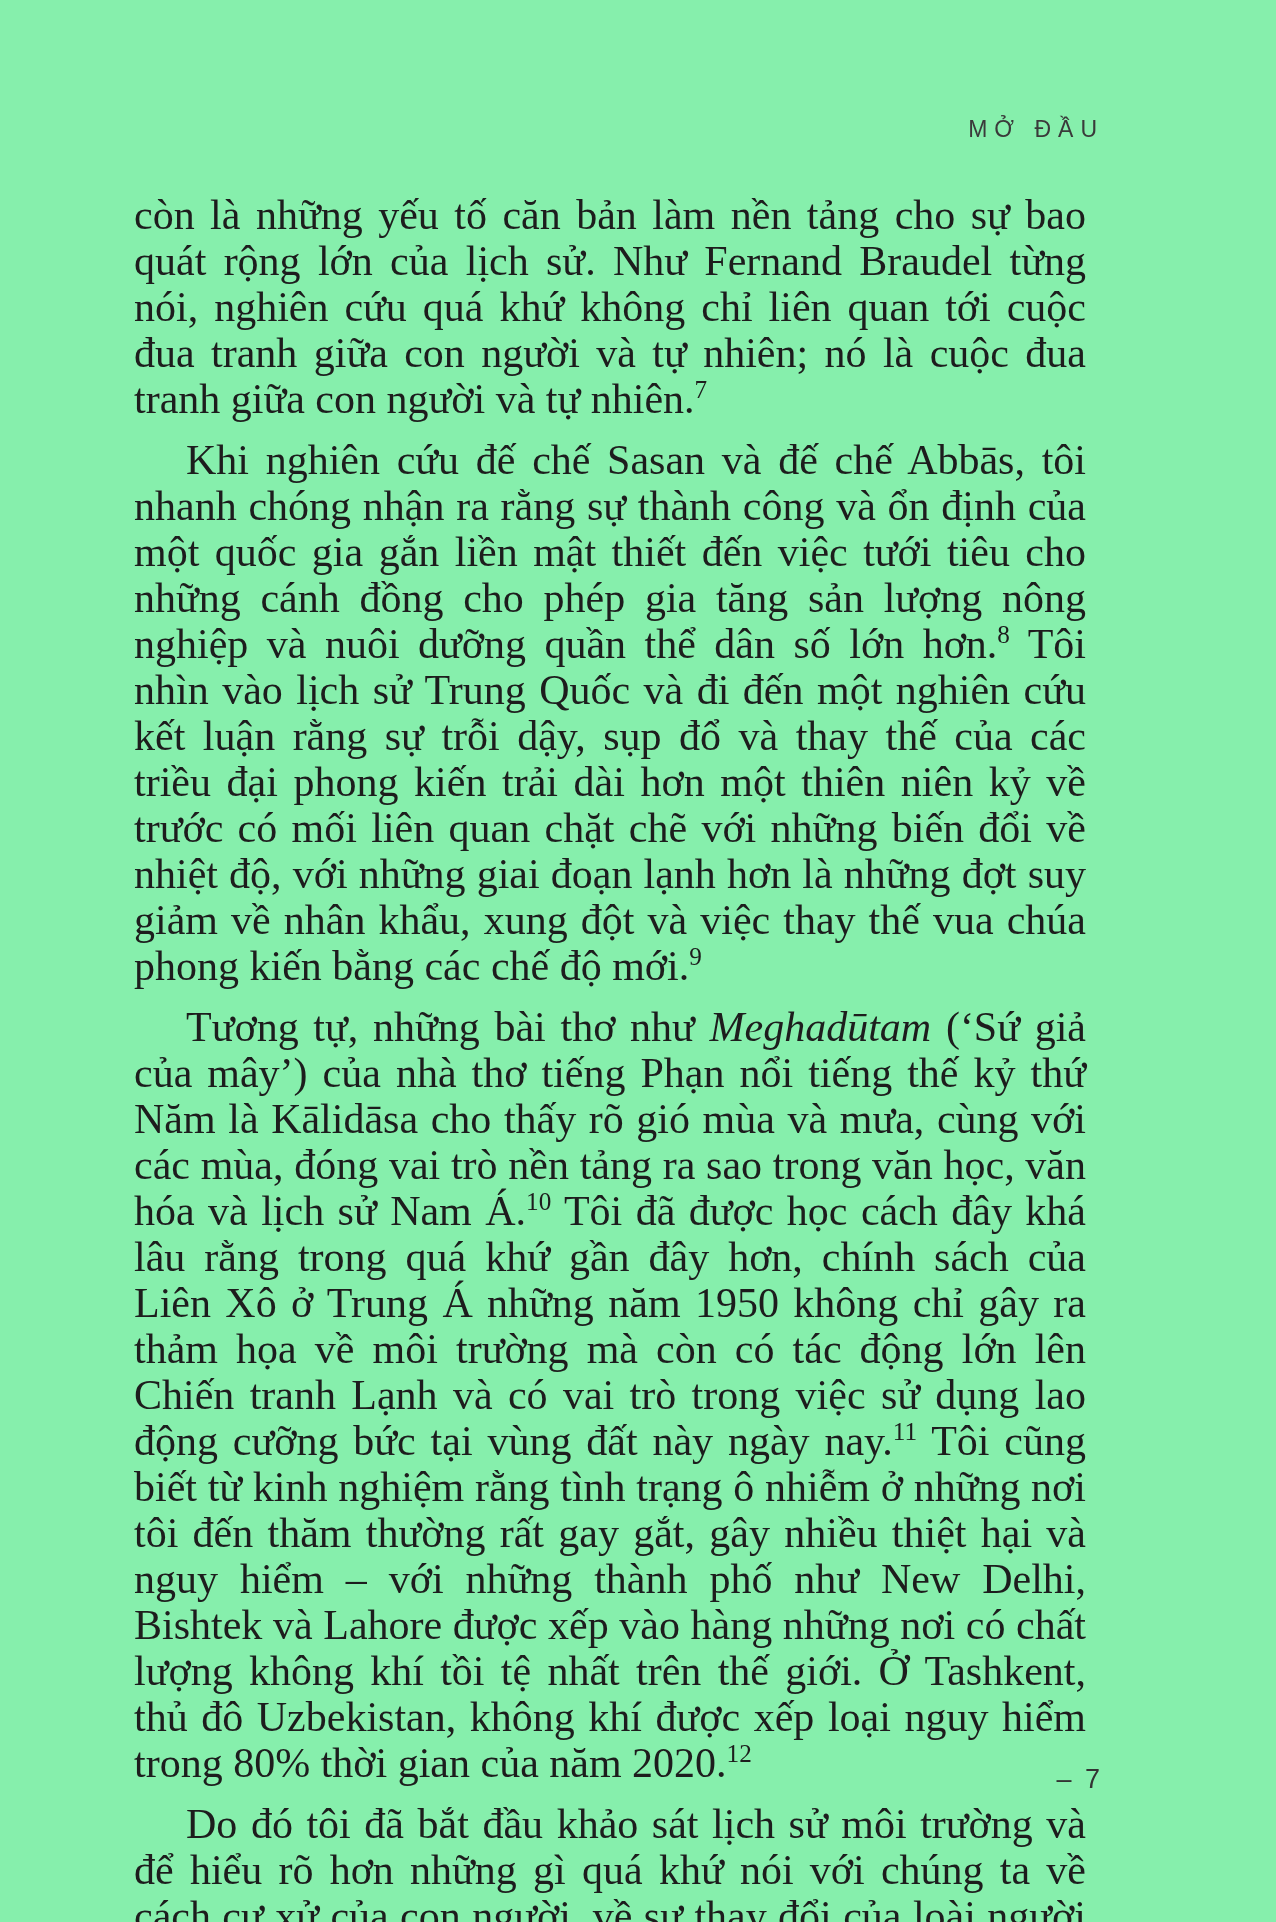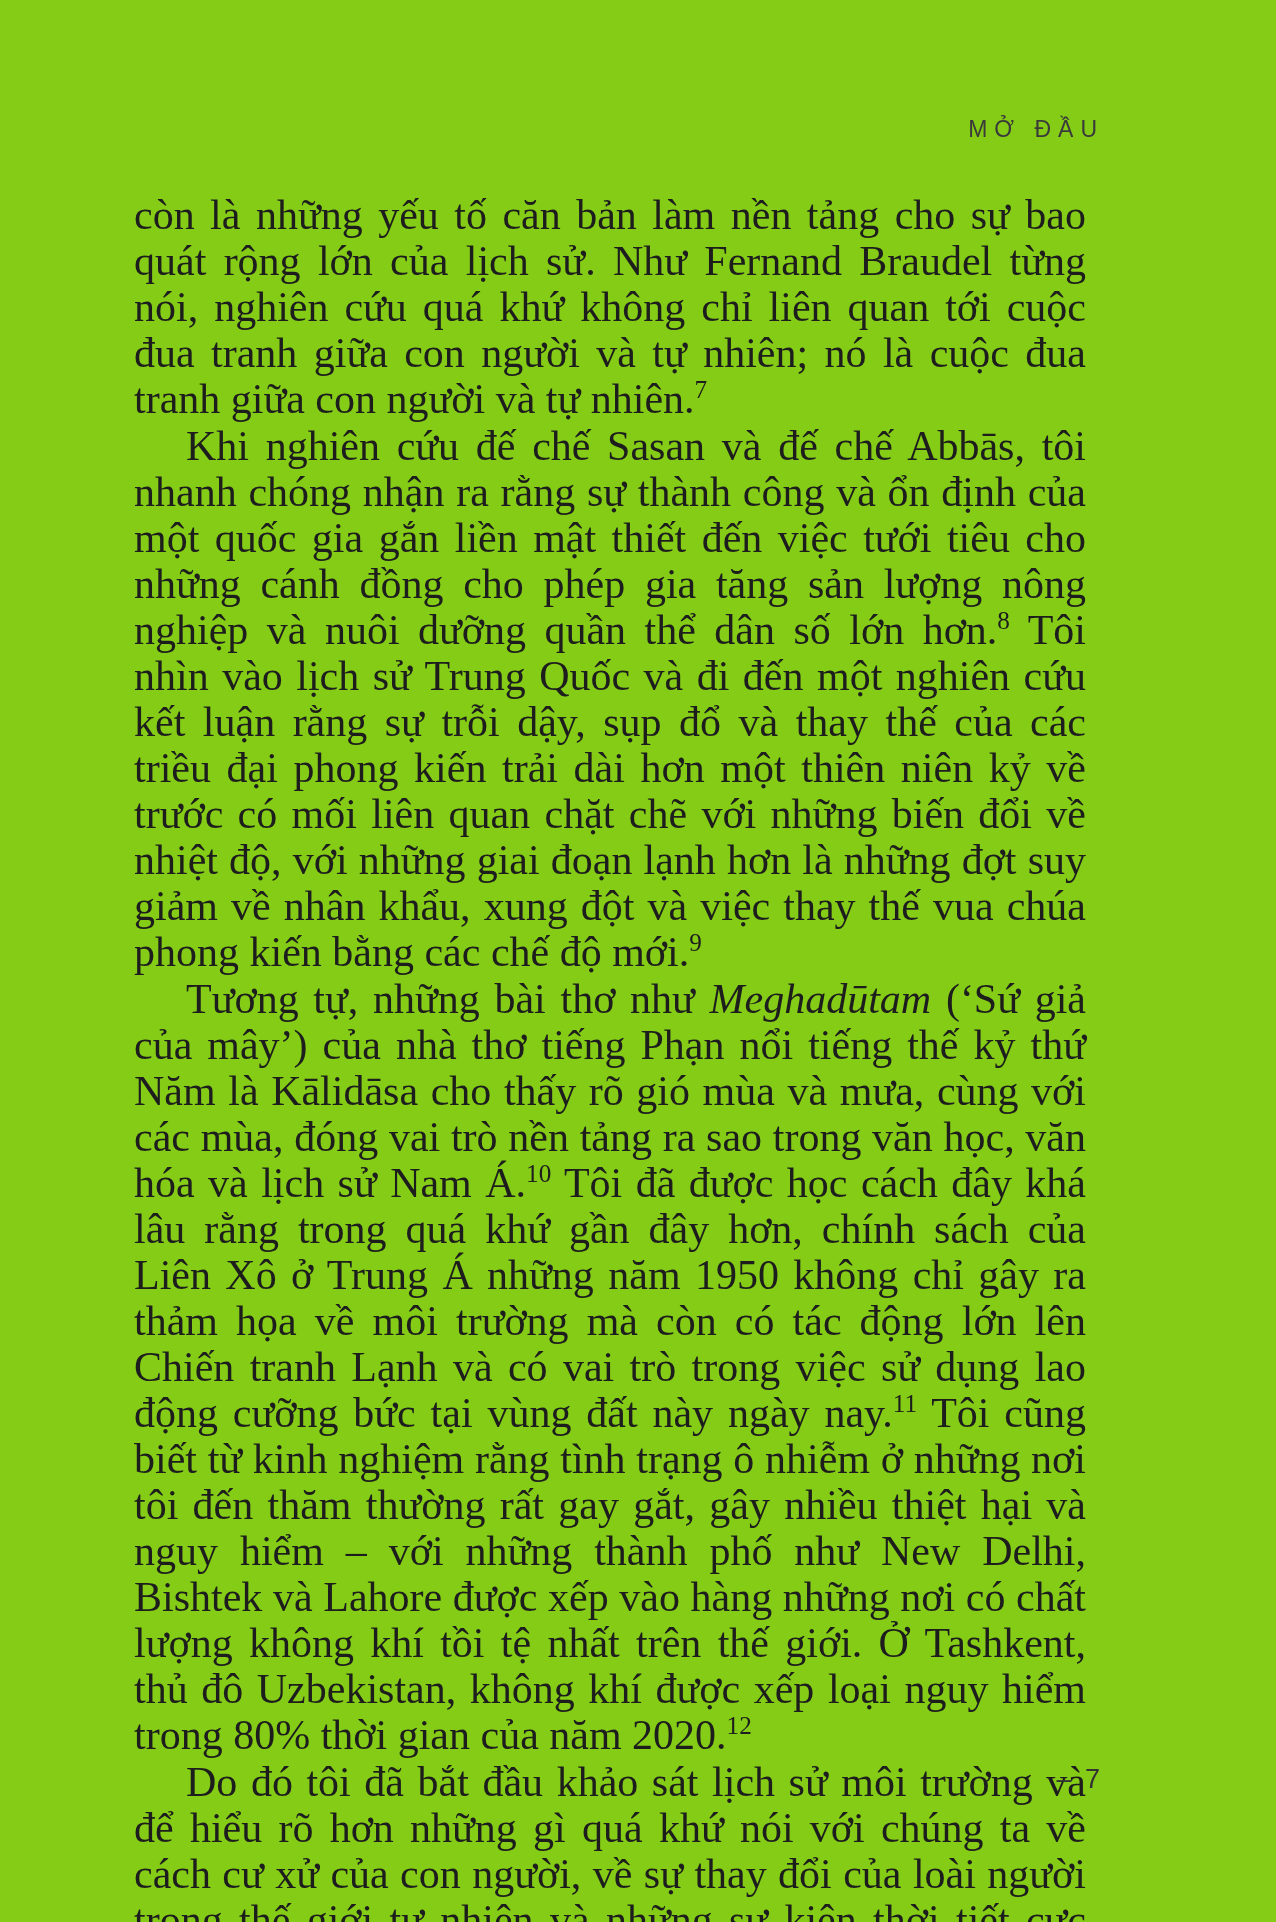--- a/index.html
+++ b/index.html
@@ -1,21 +1,21 @@
 <!DOCTYPE html>
 <html><head>
 <meta charset="utf-8">
 <style>
   * { margin: 0; padding: 0; box-sizing: border-box; }
   html, body { background: #ffffff; }
   .page {
     position: relative;
     width: 1276px;
     height: 1922px;
-    background: #84cc16;
+    background: #86efac;
     font-family: "Liberation Serif", serif;
     overflow: hidden;
     margin: 0 auto;
   }
   .running-head {
     position: absolute;
     top: 116px;
     right: 172px;
     font-family: "Liberation Sans", sans-serif;
     font-size: 23px;
@@ -29,21 +29,21 @@
     left: 134px;
     top: 192px;
     width: 952px;
     font-size: 42px;
     line-height: 46px;
     color: #1d1d1d;
     text-align: justify;
     text-justify: inter-word;
   }
   .para { margin: 0; }
-  .para + .para { margin-top: 1px; }
+  .para + .para { margin-top: 15px; }
   .para.indent { text-indent: 52px; }
   .para sup {
     font-size: 0.6em;
     line-height: 0;
     vertical-align: super;
   }
   .para em { font-style: italic; }
   .folio {
     position: absolute;
     top: 1764px;

